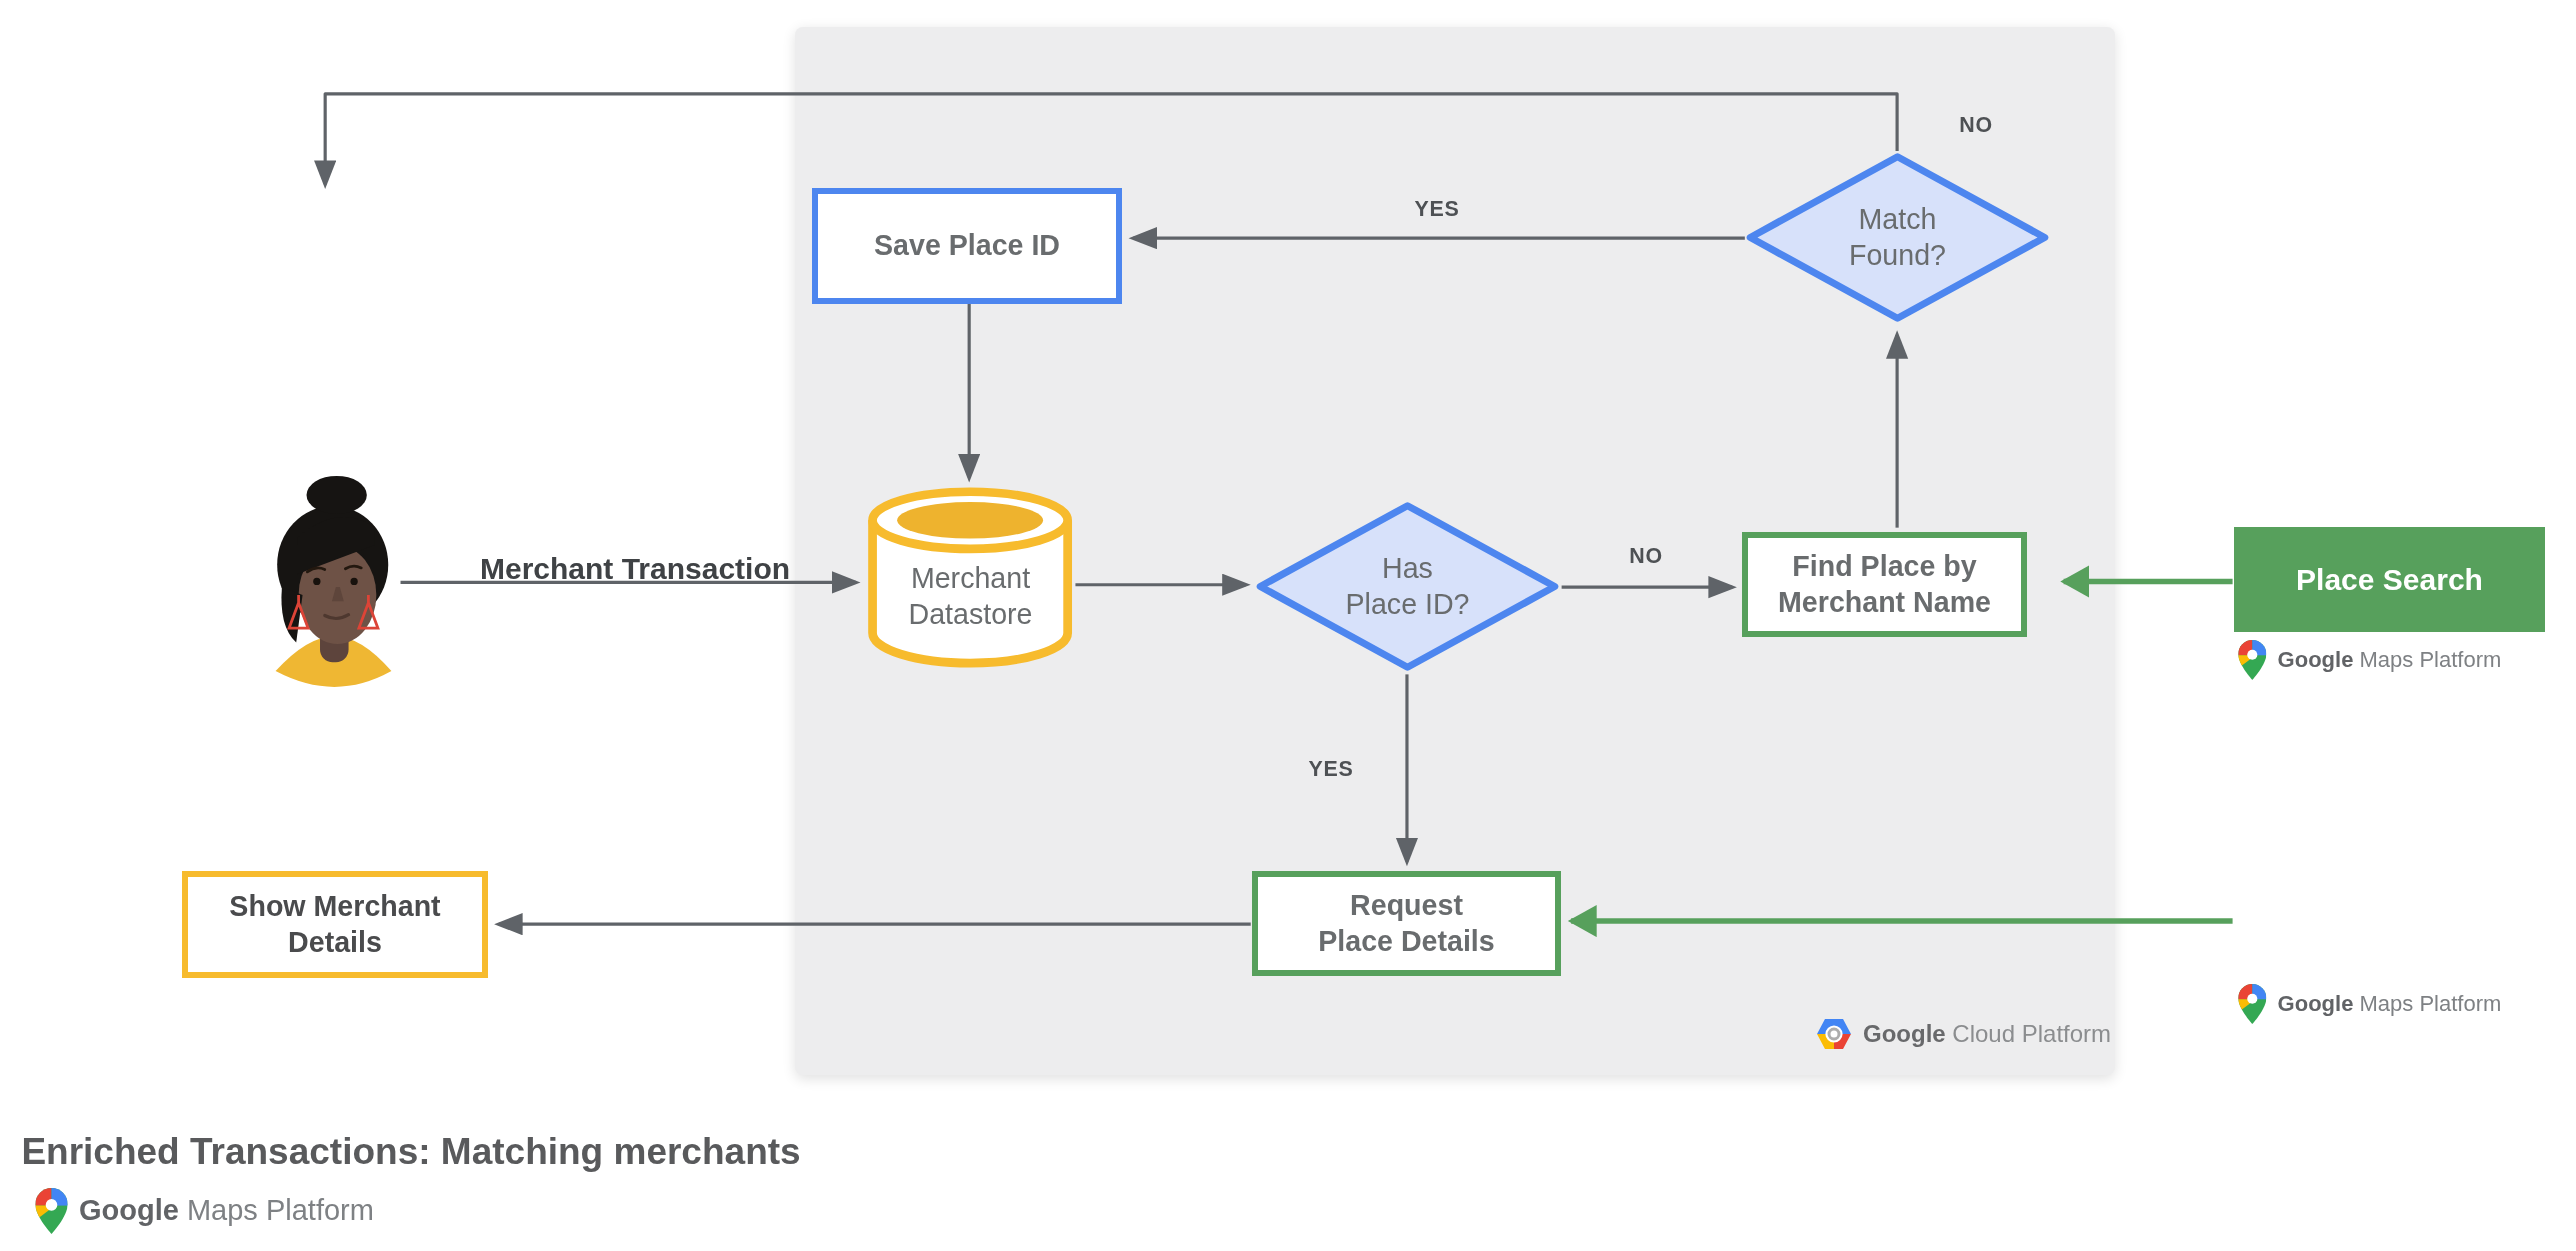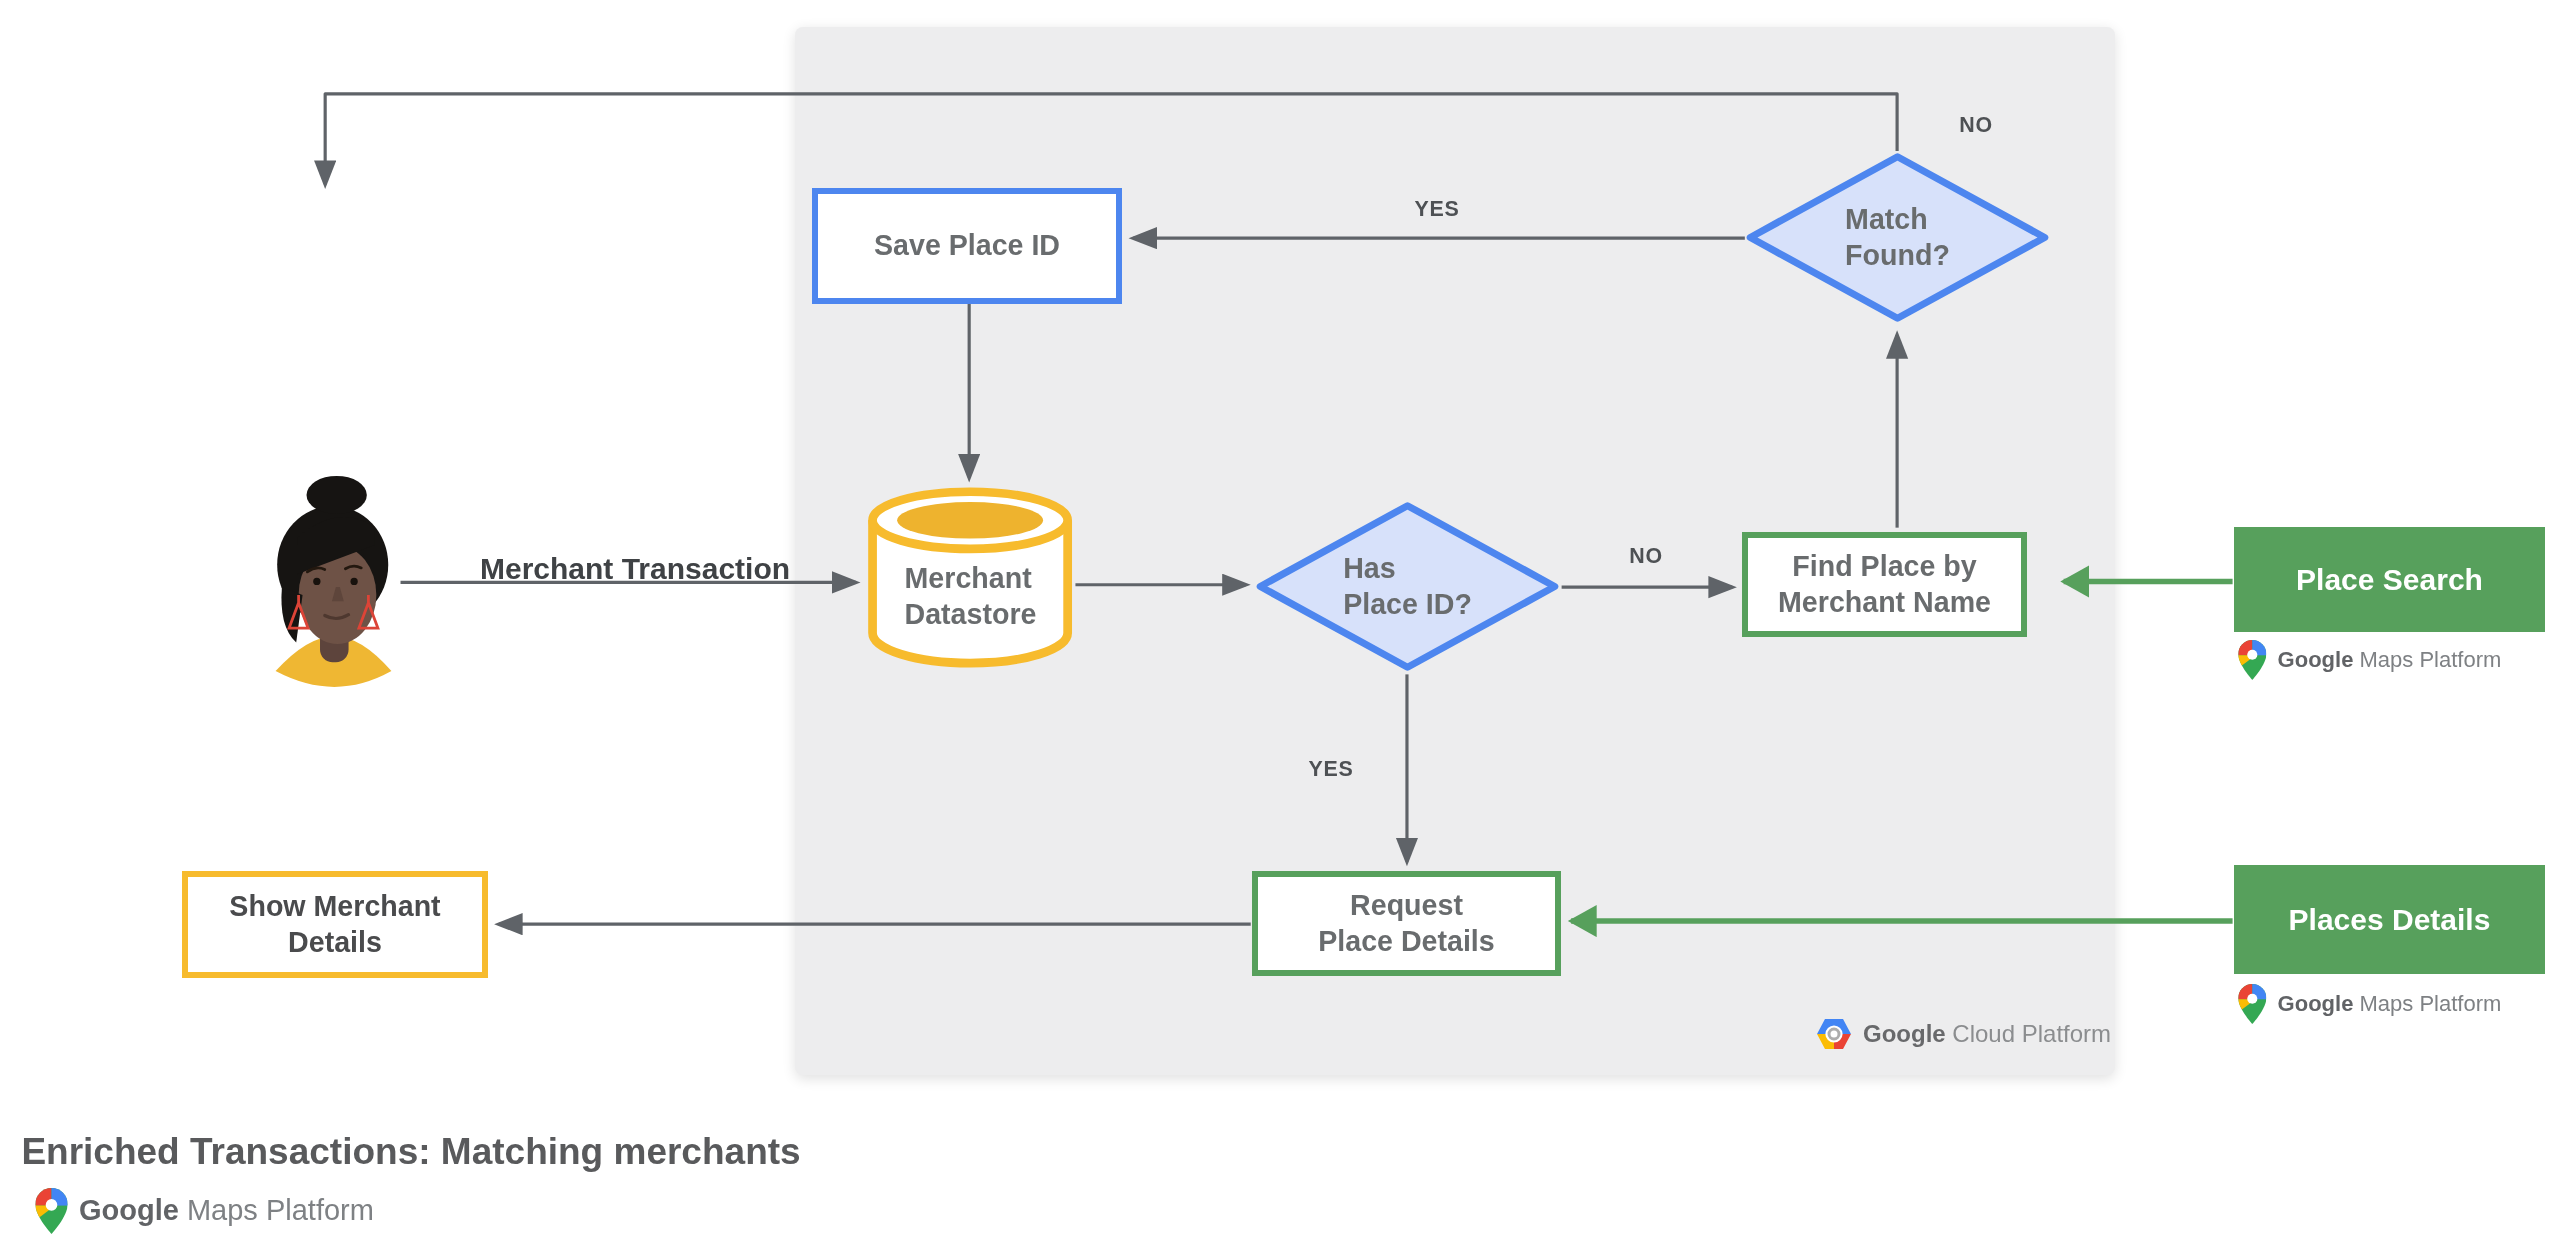--- a/index.html
+++ b/index.html
@@ -14,22 +14,22 @@
   .box.red{border-color:var(--red);color:var(--dark_text);}
   .box.blue{border-color:var(--blue);color:var(--box_text);}
   .box.green{border-color:var(--green);color:var(--box_text);}
   .box.yellow{border-color:var(--yellow);color:var(--dark_text);}
   .btn{position:absolute;background:var(--green);color:#fff;border-radius:0;
        display:flex;align-items:center;justify-content:center;
        font-weight:700;font-size:30px;}
   .diamond{position:absolute;}
   .diamond svg{position:absolute;left:0;top:0;width:100%;height:100%;}
   .dlabel{position:absolute;left:0;top:0;width:100%;height:100%;
-          display:flex;align-items:center;justify-content:center;
-          font-weight:700;font-size:28.6px;line-height:1.24;color:var(--box_text);white-space:pre-line;}
+          display:flex;align-items:center;justify-content:center;text-align:center;
+          font-weight:400;font-size:28.6px;line-height:1.24;color:var(--box_text);white-space:pre-line;}
   .cyl{position:absolute;}
   .cyl svg{position:absolute;left:0;top:0;width:100%;height:100%;}
   .cyl .dlabel{top:46px;height:127px;}
   .flow-label{position:absolute;transform:translate(-50%,-50%);
               font-weight:700;font-size:21.4px;color:var(--label_text);letter-spacing:0.8px;}
   .mt-label{position:absolute;transform:translate(-50%,-50%);
             font-weight:700;font-size:30px;color:#3F4245;}
   .lockup{position:absolute;display:flex;align-items:center;gap:11px;}
   .lockup .lk-text{font-size:22px;white-space:nowrap;}
   .lockup .brand{color:#616366;font-weight:700;}
@@ -149,21 +149,20 @@
   </div>
 
   <div class="mt-label" style="left:635px;top:562px;margin-top:7px;">Merchant Transaction</div>
   <div class="flow-label" style="left:1437px;top:209px;">YES</div>
   <div class="flow-label" style="left:1976px;top:125px;">NO</div>
   <div class="flow-label" style="left:1646px;top:556px;">NO</div>
   <div class="flow-label" style="left:1331px;top:769px;">YES</div>
 
   <div class="btn" style="left:2234px;top:527px;width:311px;height:105px;">Place Search</div>
 
-  <div class="btn" style="left:2234px;top:865px;width:311px;height:109px;">Places Details</div>
 
   <div class="lockup" style="left:2238px;top:638px;height:44px;">
     <svg width="28.6" height="40" viewBox="0 0 24 34">
       <defs>
           <clipPath id="pinA">
             <path d="M12 0 C5.4 0 0 5.4 0 12 C0 21 12 34 12 34 C12 34 24 21 24 12 C24 5.4 18.6 0 12 0 Z"></path>
           </clipPath>
         </defs>
       <g clip-path="url(#pinA)">
         <rect x="0" y="0" width="24" height="34" fill="#34A853"></rect>

